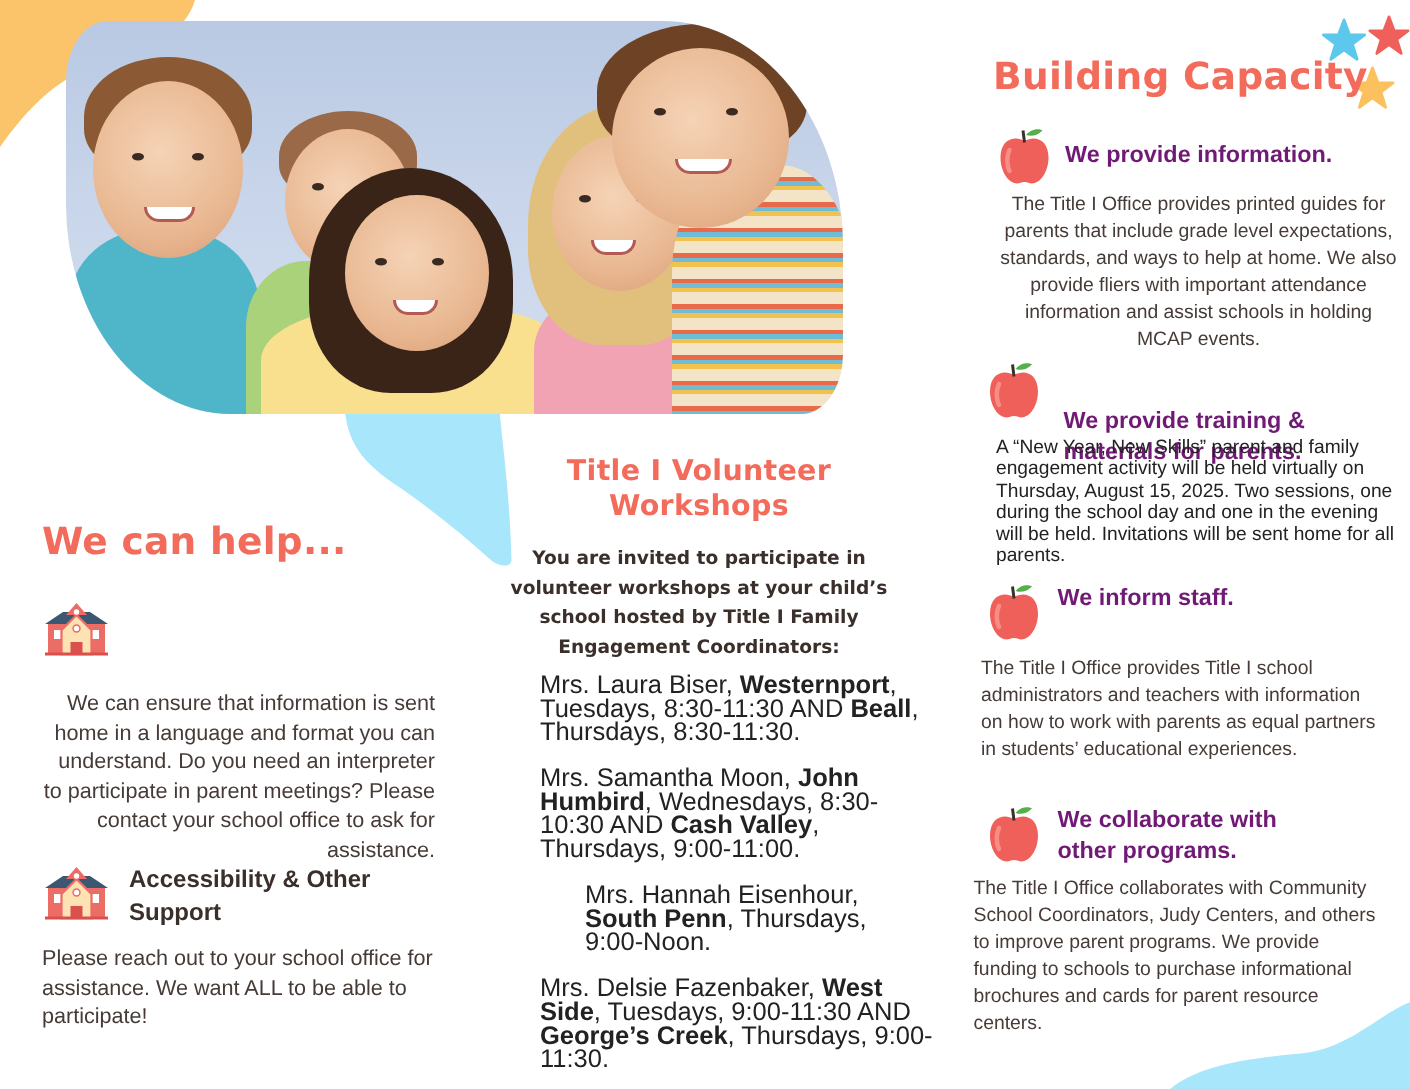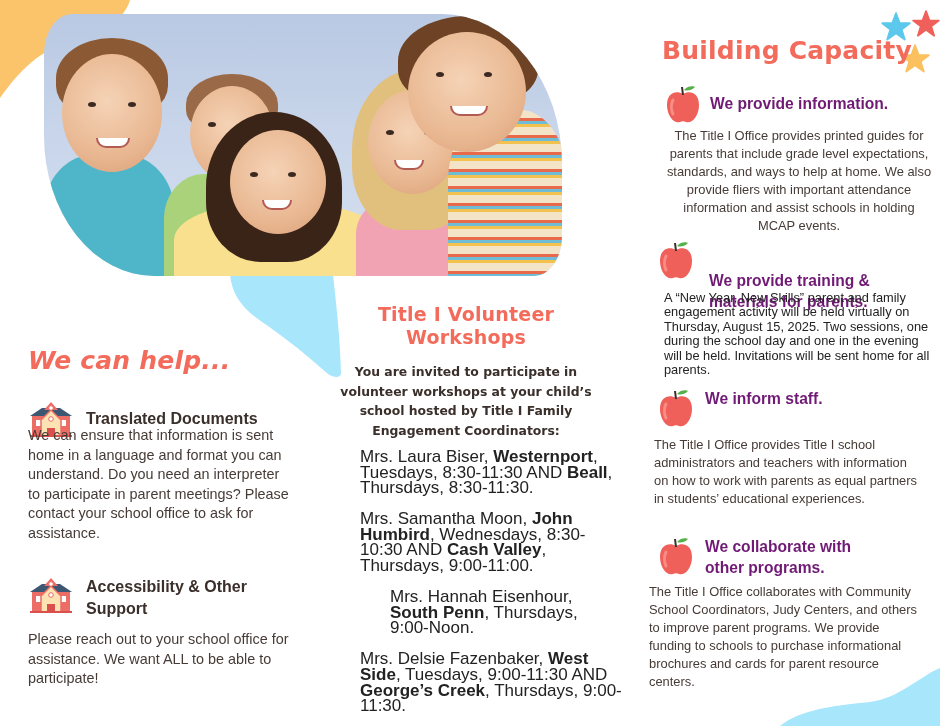--- a/index.html
+++ b/index.html
@@ -25,21 +25,21 @@
     .eye { position: absolute; width: 8px; height: 5px; border-radius: 50%; background: #3b2a22; }
     .mouth { position: absolute; height: 8px; border-radius: 0 0 14px 14px; background: #fff; border: 2px solid #b35a52; border-top: none; }
 
     .title-script {
       font-family: "DejaVu Sans", sans-serif; font-weight: bold;
       color: #f26b5b; letter-spacing: 0.2px;
     }
     .h-bold { font-family: "Liberation Sans", sans-serif; font-weight: bold; color: #3a2f2a; }
 
     
-    .help-title { left: 28px; top: 346px; font-size: 25px; font-style: italic; }
+    .help-title { left: 28px; top: 346px; font-size: 25px; }
     .help-item { position: absolute; left: 28px; display: flex; align-items: flex-start; }
     .help-item .icon { width: 46px; height: 38px; margin-right: 12px; flex: none; }
     .help-item .label { font-size: 16px; line-height: 22px; }
     .help-body { position: absolute; left: 28px; width: 262px; font-size: 14.4px; line-height: 19.5px; color: #463b36; }
 
     
     .vol-title { left: 332px; top: 303px; width: 268px; text-align: center; font-size: 19px; line-height: 23px; }
     .vol-intro { position: absolute; left: 336px; top: 362px; width: 260px; text-align: center;
       font-family: "DejaVu Sans", sans-serif; font-weight: bold; font-size: 12.4px; line-height: 19.5px; color: #3a2f2a; }
     .vol-list { position: absolute; left: 332px; top: 449px; width: 268px; font-size: 17px; line-height: 15.6px; color: #222; margin-left: 28px; }
@@ -119,23 +119,22 @@
     <rect x="4" y="16" width="38" height="20" fill="#ec6c66"></rect>
     <rect x="8" y="20" width="6" height="6" fill="#fff"></rect>
       <rect x="32" y="20" width="6" height="6" fill="#fff"></rect>
     <path d="M13,20 L23,10 L33,20 L33,36 L13,36 Z" fill="#fde3b4" stroke="#ec6c66" stroke-width="1.5"></path>
     <path d="M16,10 L23,2 L30,10 Z" fill="#ec6c66"></path>
     <circle cx="23" cy="8" r="2.3" fill="#fff" stroke="#ec6c66"></circle>
     <circle cx="23" cy="19" r="2.3" fill="#fff" stroke="#ec6c66"></circle>
     <rect x="19" y="28" width="8" height="8" fill="#d9504c"></rect>
     <rect x="2" y="35" width="42" height="2" fill="#d9504c"></rect>
   </svg>
-  <div class="h-bold label" style="margin-top:8px;">Translated Documents</div>
-</div>
-<div class="help-body" style="top:426px;">We can ensure that information is sent home in a language and format you can understand. Do you need an interpreter to participate in parent meetings? Please contact your school office to ask for assistance.</div>
+</div>
+<div class="help-body" style="top:460px;text-align:right;">We can ensure that information is sent home in a language and format you can understand. Do you need an interpreter to participate in parent meetings? Please contact your school office to ask for assistance.</div>
 
 <div class="help-item" style="top:576px;">
   <svg class="icon" viewBox="0 0 46 38">
     <path d="M2,16 L14,8 L32,8 L44,16 Z" fill="#3b5771"></path>
     <rect x="4" y="16" width="38" height="20" fill="#ec6c66"></rect>
     <rect x="8" y="20" width="6" height="6" fill="#fff"></rect>
       <rect x="32" y="20" width="6" height="6" fill="#fff"></rect>
     <path d="M13,20 L23,10 L33,20 L33,36 L13,36 Z" fill="#fde3b4" stroke="#ec6c66" stroke-width="1.5"></path>
     <path d="M16,10 L23,2 L30,10 Z" fill="#ec6c66"></path>
     <circle cx="23" cy="8" r="2.3" fill="#fff" stroke="#ec6c66"></circle>

